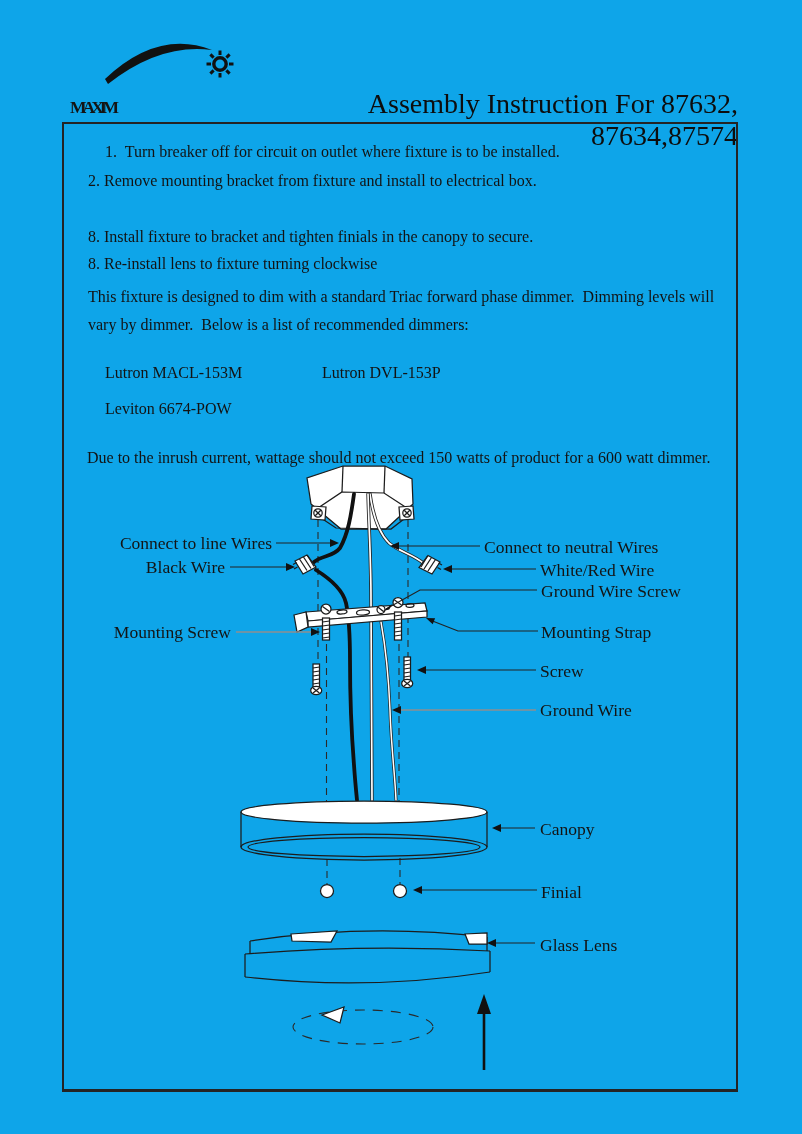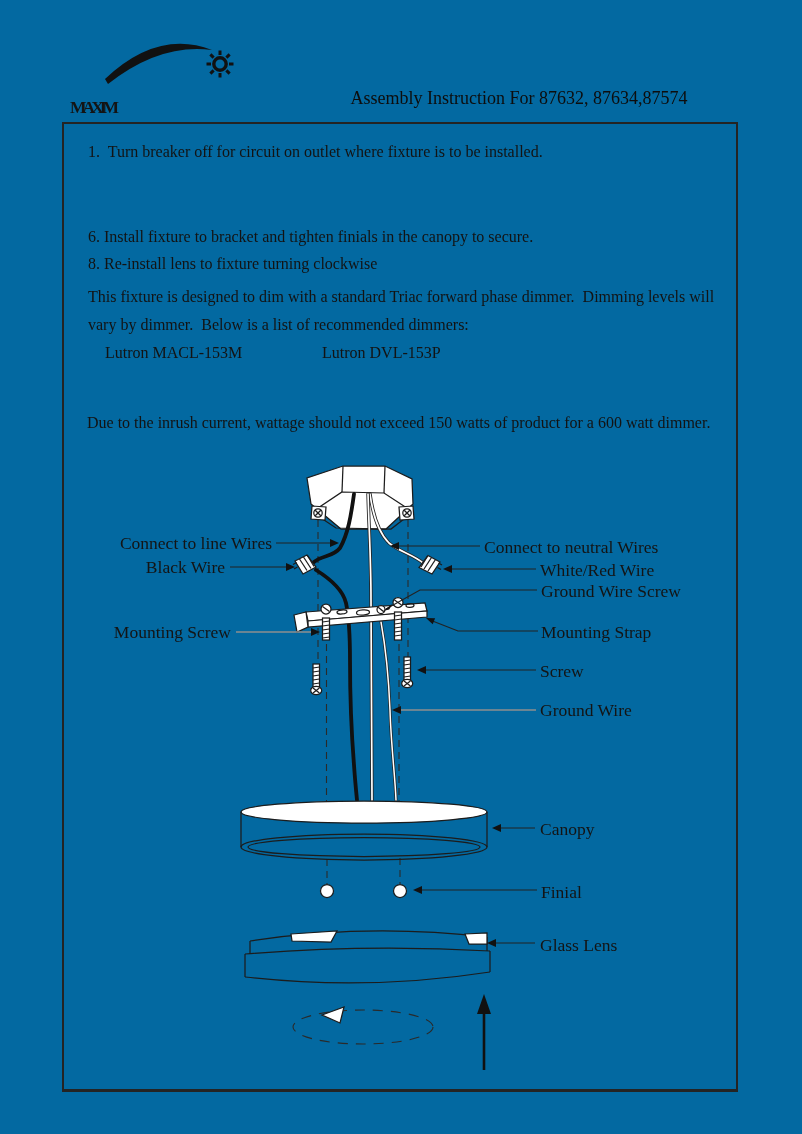--- a/index.html
+++ b/index.html
@@ -1,19 +1,19 @@
 <!DOCTYPE html>
 <html><head>
 <meta charset="utf-8">
 <style>
   html,body{margin:0;padding:0;background:#fff;}
-  #page{position:relative;width:802px;height:1134px;background:#0369a1;font-family:"Liberation Serif",serif;color:#121212;overflow:hidden;}
+  #page{position:relative;width:802px;height:1134px;background:#0ea5e9;font-family:"Liberation Serif",serif;color:#121212;overflow:hidden;}
   .line{position:absolute;white-space:pre;font-size:16px;line-height:17px;color:#131313;}
   .dim-col2{display:inline-block;}
-  #doc-title{position:absolute;top:88px;left:300px;width:438px;text-align:center;font-size:18px;color:#0d0d0d;}
+  #doc-title{position:absolute;top:88px;left:300px;width:438px;text-align:right;font-size:28px;color:#0d0d0d;}
   #content-box{position:absolute;left:62px;top:122px;width:672px;height:965px;border:2px solid #242424;border-bottom-width:3px;}
   #diagram-svg{position:absolute;left:0;top:0;}
   #logo-svg{position:absolute;left:0;top:0;}
   svg text{font-family:"Liberation Serif",serif;font-size:17.5px;fill:#141414;}
   .ink{stroke:#1c1c1c;fill:none;stroke-width:1.25;}
   .inkw{stroke:#1c1c1c;fill:#ffffff;stroke-width:1.25;}
   .wireblk{stroke:#111;fill:none;stroke-width:3.8;stroke-linecap:round;}
   .wirewht-o{stroke:#222;fill:none;stroke-width:3.4;stroke-linecap:round;}
   .wirewht-i{stroke:#fff;fill:none;stroke-width:1.7;stroke-linecap:round;}
   .dash{stroke:#2a2a2a;fill:none;stroke-width:1.1;stroke-dasharray:7 5;}
@@ -41,30 +41,32 @@
         <line x1="226.4" y1="70.4" x2="229.6" y2="73.6"></line>
       </g>
     </g>
     <text x="70" y="113" font-size="56" font-weight="bold" letter-spacing="-4" fill="#0c0c0c">MAXIM</text>
   </svg>
 
   <div id="doc-title">Assembly Instruction For 87632, 87634,87574</div>
 
   <div id="content-box"></div>
 
-  <div class="line" style="left:88px;top:143px">1.  Turn breaker off for circuit on outlet where fixture is to be installed.</div>
-  <div class="line" style="left:88px;top:228px">6. Install fixture to bracket and tighten finials in the canopy to secure.</div>
+  <div class="line" style="left:105px;top:143px">1.  Turn breaker off for circuit on outlet where fixture is to be installed.</div>
+  <div class="line" style="left:88px;top:172px">2. Remove mounting bracket from fixture and install to electrical box.</div>
+  <div class="line" style="left:88px;top:228px">8. Install fixture to bracket and tighten finials in the canopy to secure.</div>
   <div class="line" style="left:88px;top:255px">8. Re-install lens to fixture turning clockwise</div>
 
   <div class="line" style="left:88px;top:316px">vary by dimmer.  Below is a list of recommended dimmers:</div>
   <div class="line" style="left:88px;top:288px">This fixture is designed to dim with a standard Triac forward phase dimmer.  Dimming levels will</div>
 
-  <div class="line" style="left:105px;top:344px"><span style="display:inline-block;width:217px">Lutron MACL-153M</span><span class="dim-col2">Lutron DVL-153P</span></div>
-
-  <div class="line" style="left:87px;top:414px">Due to the inrush current, wattage should not exceed 150 watts of product for a 600 watt dimmer.</div>
+  <div class="line" style="left:105px;top:364px"><span style="display:inline-block;width:217px">Lutron MACL-153M</span><span class="dim-col2">Lutron DVL-153P</span></div>
+  <div class="line" style="left:105px;top:400px"><span style="display:inline-block;width:217px">Leviton 6674-POW</span></div>
+
+  <div class="line" style="left:87px;top:449px">Due to the inrush current, wattage should not exceed 150 watts of product for a 600 watt dimmer.</div>
 
   <svg id="diagram-svg" width="802" height="1134" viewBox="0 0 802 1134">
 
     <g class="dash">
       <line x1="318" y1="520" x2="318" y2="688"></line>
       <line x1="408" y1="520" x2="408" y2="681"></line>
       <line x1="326.5" y1="644" x2="326.5" y2="801"></line>
       <line x1="399" y1="644" x2="399" y2="801"></line>
       <line x1="327" y1="859" x2="327" y2="884"></line>
       <line x1="400" y1="858" x2="400" y2="884"></line>

